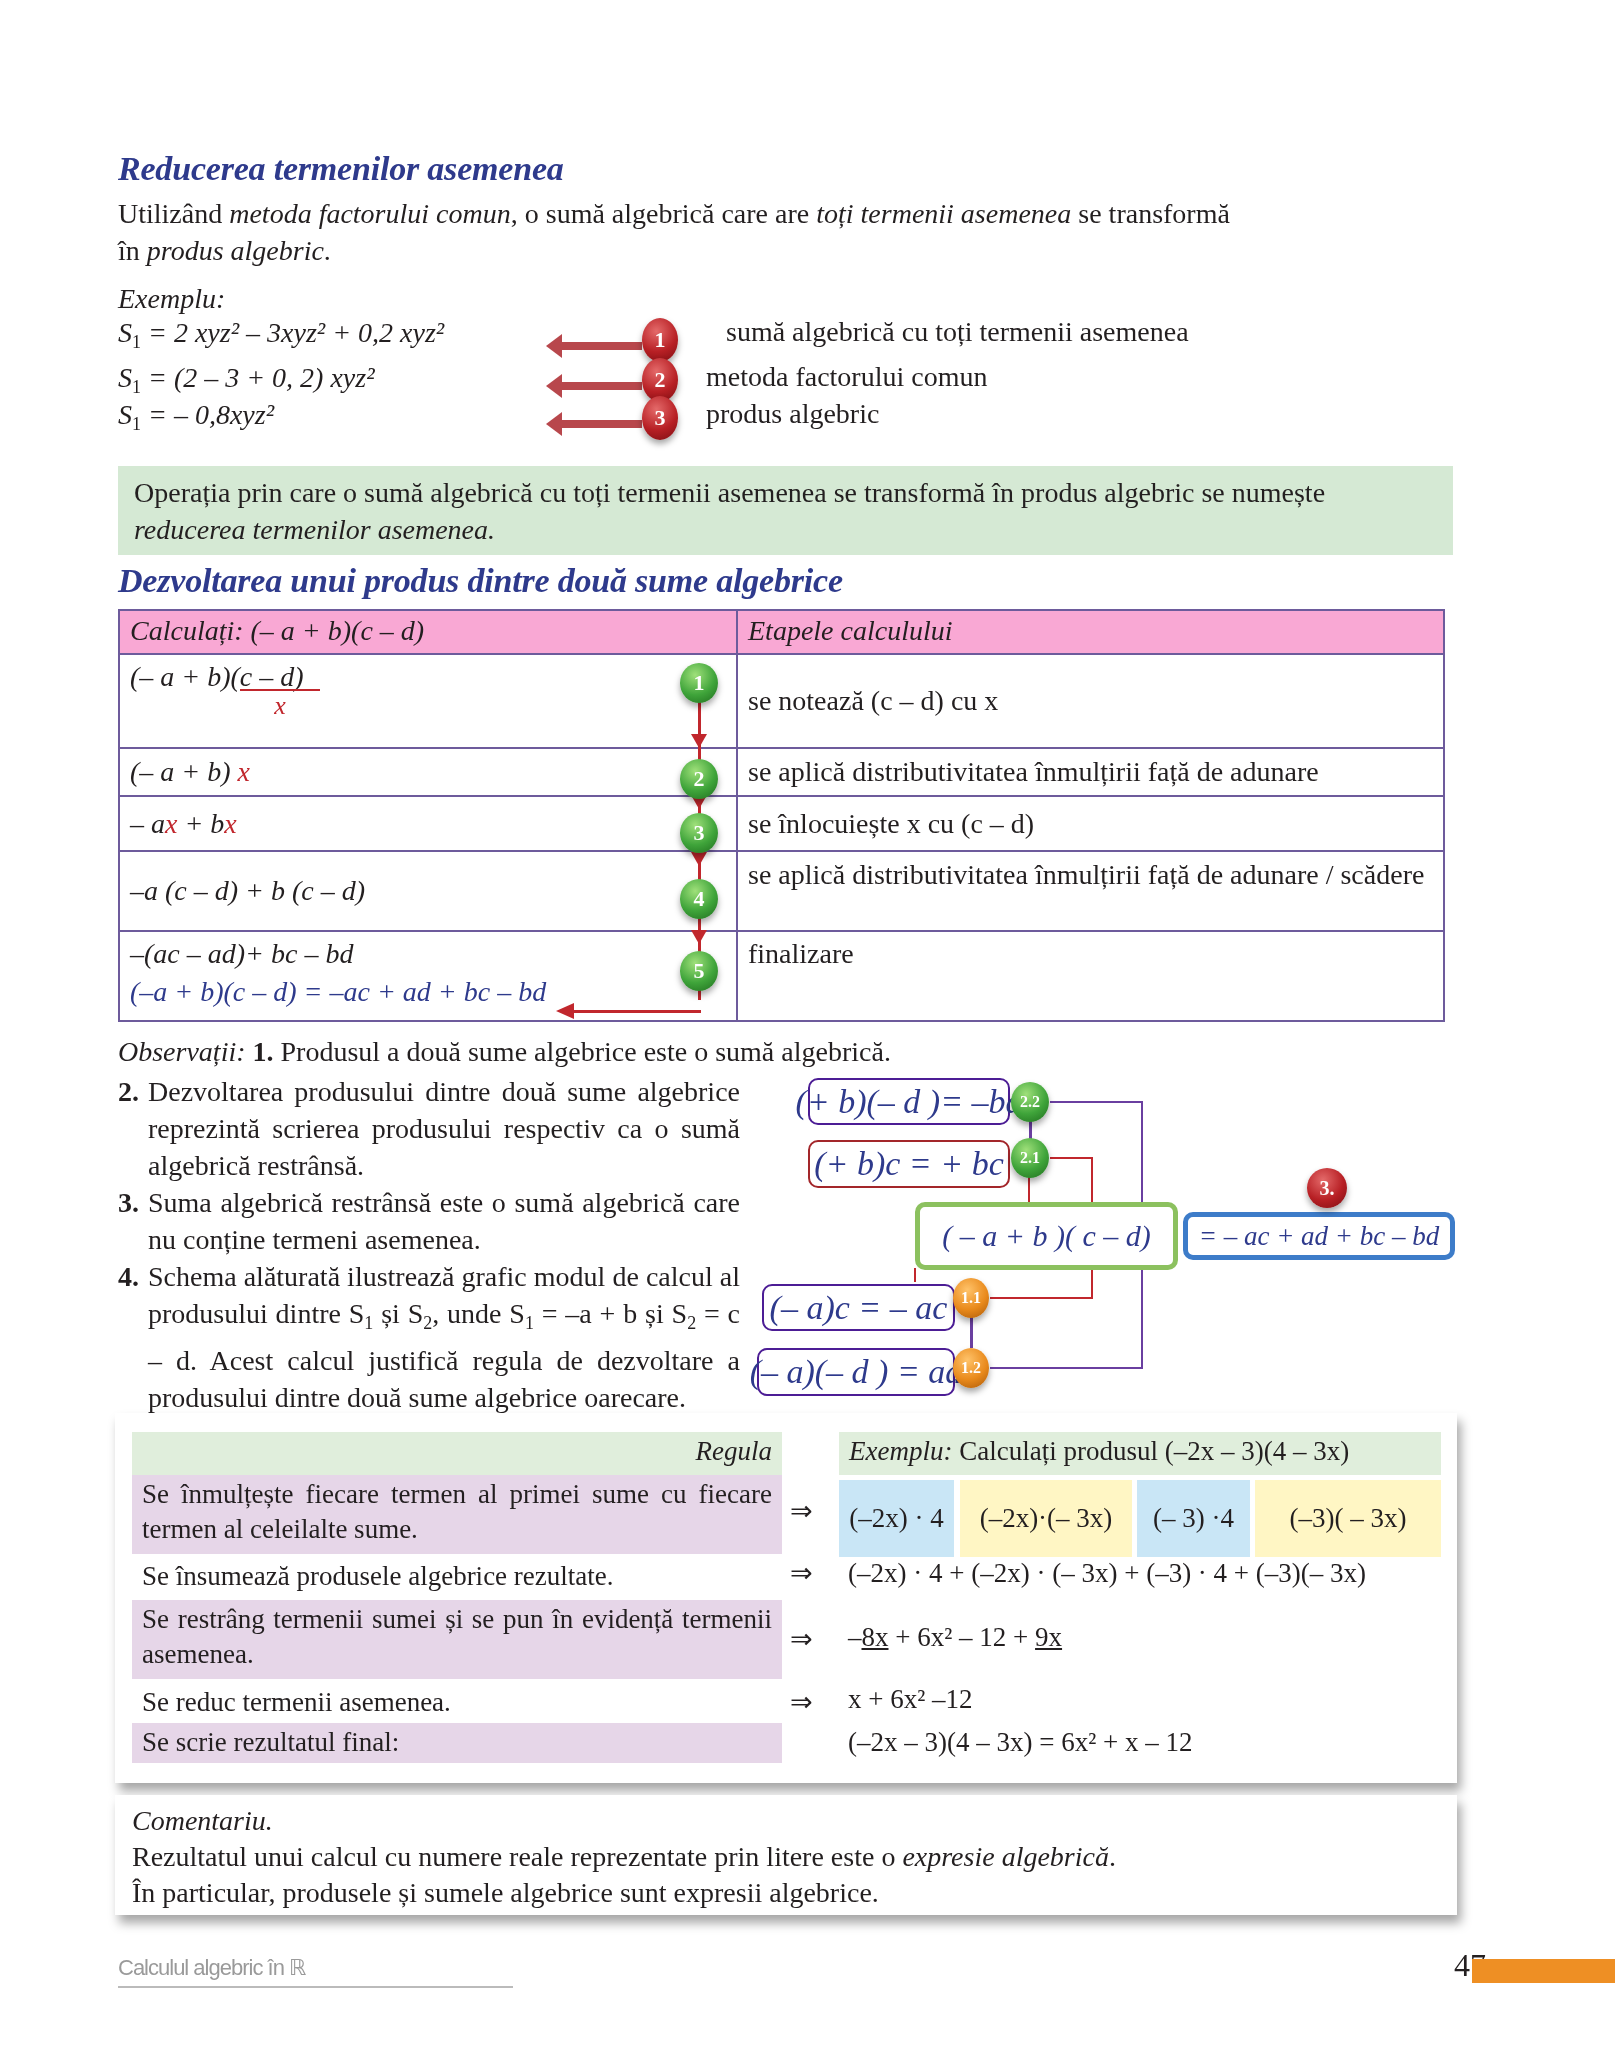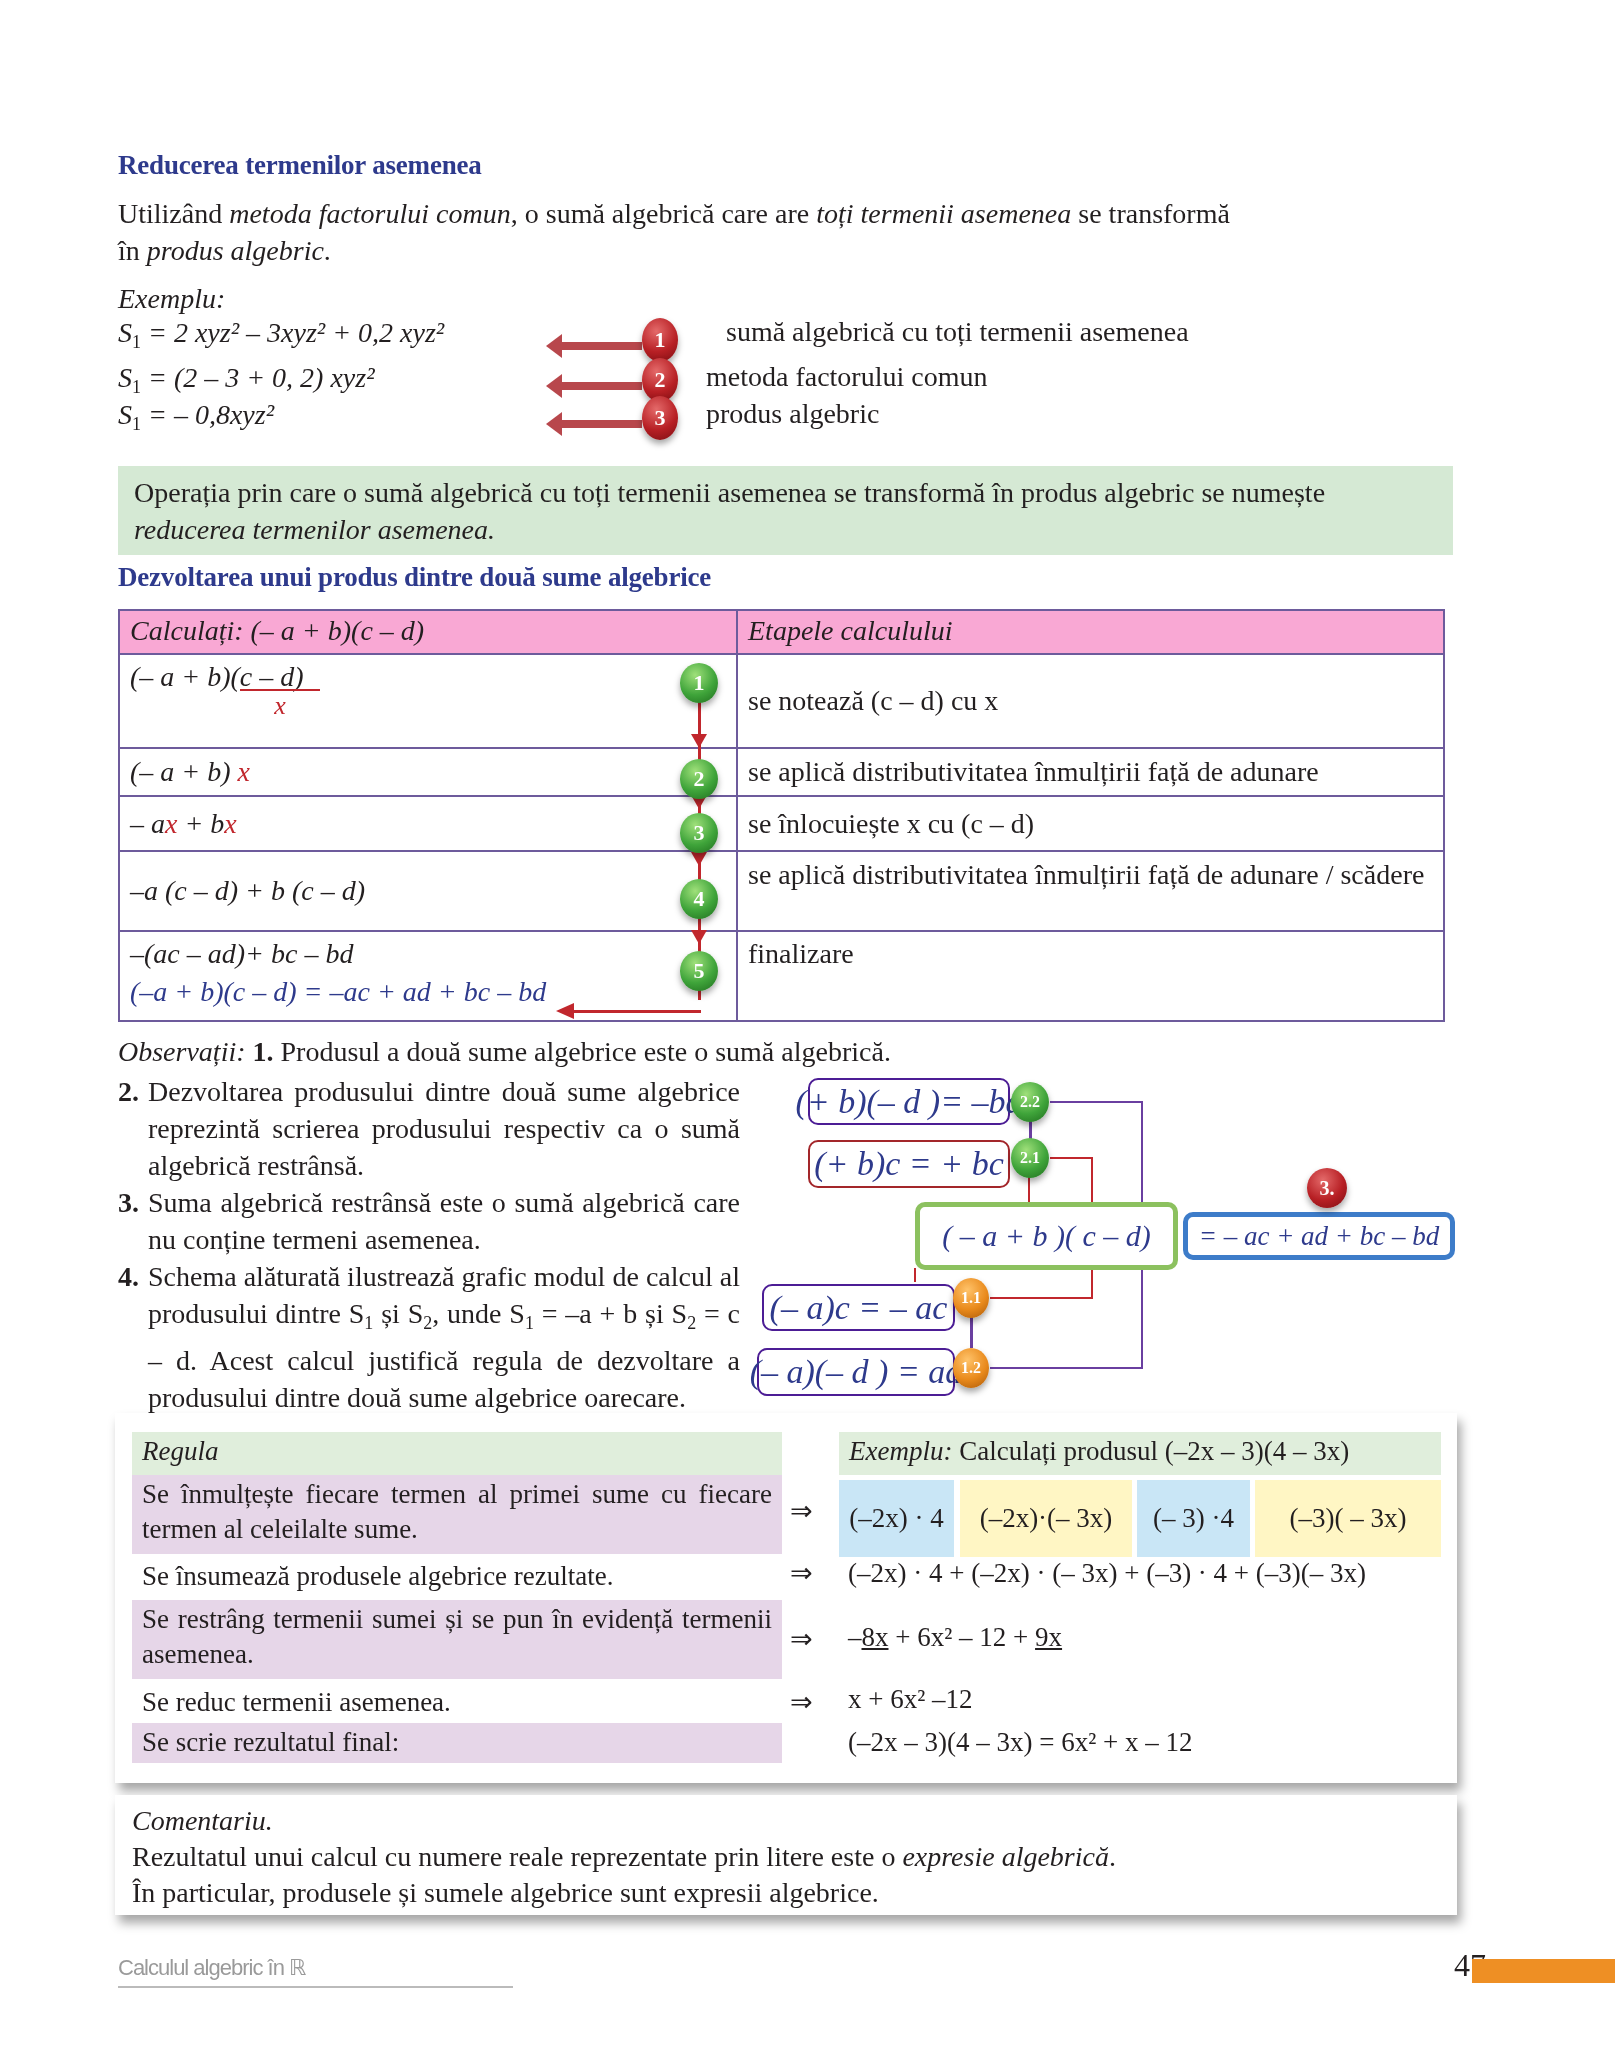--- a/index.html
+++ b/index.html
@@ -1,19 +1,19 @@
 <!DOCTYPE html>
 <html><head>
 <meta charset="utf-8">
 <style>
   * { box-sizing: border-box; margin: 0; padding: 0; }
   html, body { width: 1615px; height: 2048px; background: #ffffff; }
   body { position: relative; font-family: "Liberation Serif", "DejaVu Serif", serif; color: #231f20; overflow: hidden; }
   .abs { position: absolute; }
-  .heading { font-weight: bold; color: #2e3a8c; font-size: 27px; letter-spacing: -0.2px; text-align: right; }
+  .heading { font-weight: bold; font-style: italic; color: #2e3a8c; font-size: 34px; letter-spacing: -0.2px; text-align: right; }
   .body-text { font-size: 28px; line-height: 37px; }
   .it { font-style: italic; }
   .math { font-style: italic; }
   .sub { font-size: 18px; vertical-align: -6px; font-style: normal; }
 
   
   .ex-line { font-size: 28px; white-space: nowrap; }
   .arrow-red { height: 8px; background: #b8474c; }
   .arrow-red::before { content: ""; position: absolute; left: -14px; top: -8px; border-right: 16px solid #b8474c; border-top: 12px solid transparent; border-bottom: 12px solid transparent; }
   .ball { border-radius: 50%; color: #fff; font-weight: bold; display: flex; align-items: center; justify-content: center; font-family: "Liberation Serif", serif; box-shadow: 0 4px 6px rgba(0,0,0,0.35); }
@@ -187,21 +187,21 @@
 
   <div class="abs ball ball-green" style="left:1011px; top:1082px; width:38px; height:40px; font-size:16px;">2.2</div>
   <div class="abs ball ball-green" style="left:1011px; top:1138px; width:38px; height:40px; font-size:16px;">2.1</div>
   <div class="abs ball ball-orange" style="left:953px; top:1278px; width:36px; height:40px; font-size:16px;">1.1</div>
   <div class="abs ball ball-orange" style="left:953px; top:1348px; width:36px; height:40px; font-size:16px;">1.2</div>
   <div class="abs ball ball-red" style="left:1307px; top:1168px; width:40px; height:40px; font-size:20px;">3.</div>
 </div>
 
 <div class="panel" style="left:115px; top:1413px; width:1342px; height:370px;"></div>
 
-<div class="rule-cell lgreen it" style="left:132px; top:1432px; width:650px; height:51px; text-align:left;">Regula</div>
+<div class="rule-cell lgreen it" style="left:132px; top:1432px; width:650px; height:51px; text-align:right;">Regula</div>
 <div class="rule-cell pink" style="left:132px; top:1475px; width:650px; height:79px;">Se înmulțește fiecare termen al primei sume cu fiecare termen al celeilalte sume.</div>
 <div class="rule-cell" style="left:132px; top:1557px; width:650px; height:40px;">Se însumează produsele algebrice rezultate.</div>
 <div class="rule-cell pink" style="left:132px; top:1600px; width:650px; height:79px;">Se restrâng termenii sumei și se pun în evidență termenii asemenea.</div>
 <div class="rule-cell" style="left:132px; top:1683px; width:650px; height:40px;">Se reduc termenii asemenea.</div>
 <div class="rule-cell pink" style="left:132px; top:1723px; width:650px; height:40px;">Se scrie rezultatul final:</div>
 
 <div class="rule-cell lgreen" style="left:839px; top:1432px; width:602px; height:43px;"><span class="it">Exemplu:</span><span> Calculați produsul (–2x – 3)(4 – 3x)</span></div>
 
 <div class="impl" style="left:790px; top:1495px;">⇒</div>
 <div class="impl" style="left:790px; top:1557px;">⇒</div>

